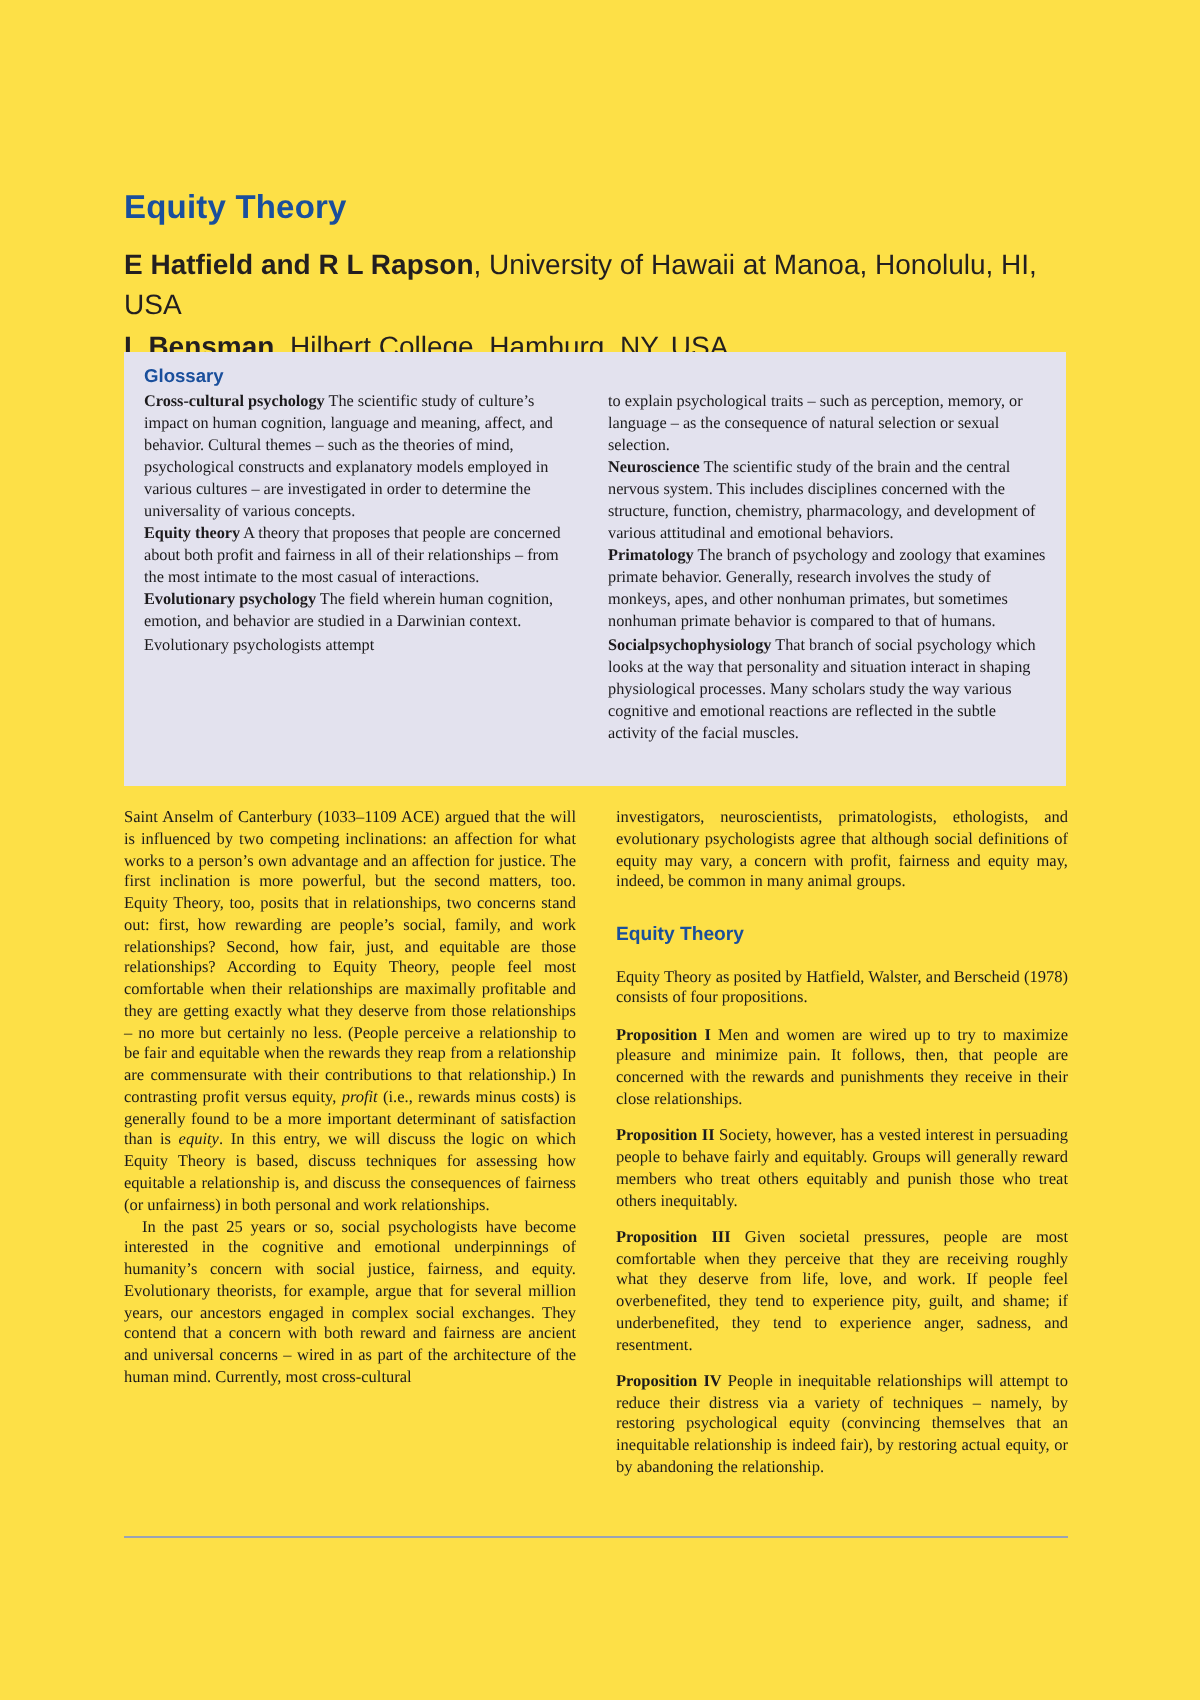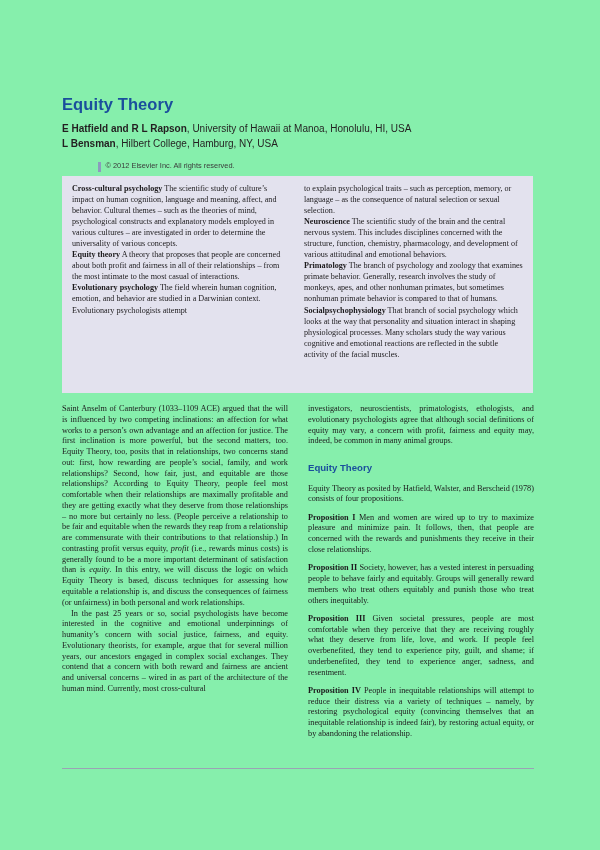--- a/index.html
+++ b/index.html
@@ -13,42 +13,42 @@
     position: relative;
     font-family: "Liberation Serif", serif;
     color: #231f20;
     overflow: hidden;
   }
   .page {
     position: absolute;
     left: 0; top: 0;
     width: 600px;
     height: 850px;
-    background: #86efac;
+    background: #fde047;
   }
 
   
   .article-header {
     position: absolute;
     left: 62px;
     top: 95px;
     width: 472px;
   }
   .article-title {
     font-family: "Liberation Sans", sans-serif;
     font-weight: bold;
     font-size: 16.5px;
     color: #1a4f9c;
     letter-spacing: 0.1px;
     margin: 0 0 9px 0;
     line-height: 1.1;
   }
   .author-line {
     font-family: "Liberation Sans", sans-serif;
-    font-size: 10px;
+    font-size: 14px;
     color: #231f20;
     line-height: 1.45;
     margin: 0;
   }
   .author-line .names {
     font-weight: bold;
   }
   .copyright-row {
     margin-top: 11px;
     display: flex;
@@ -179,20 +179,21 @@
 
     <p class="author-line"><span class="names">L Bensman</span><span>, Hilbert College, Hamburg, NY, USA</span></p>
 
     <div class="copyright-row">
       <div class="copyright-rule"></div>
       <div class="copyright-text">© 2012 Elsevier Inc. All rights reserved.</div>
     </div>
   </div>
 
   <div class="glossary-box">
+    <div class="glossary-title">Glossary</div>
     <div class="glossary-cols">
 
       <div class="glossary-col">
         <p class="gloss-p"><b>Cross-cultural psychology</b><span> The scientific study of culture’s impact on human cognition, language and meaning, affect, and behavior. Cultural themes – such as the theories of mind, psychological constructs and explanatory models employed in various cultures – are investigated in order to determine the universality of various concepts.</span></p>
         <p class="gloss-p"><b>Equity theory</b><span> A theory that proposes that people are concerned about both profit and fairness in all of their relationships – from the most intimate to the most casual of interactions.</span></p>
         <p class="gloss-p"><b>Evolutionary psychology</b><span> The field wherein human cognition, emotion, and behavior are studied in a Darwinian context. Evolutionary psychologists attempt</span></p>
       </div>
 
       <div class="glossary-col">
         <p class="gloss-p"><span>to explain psychological traits – such as perception, memory, or language – as the consequence of natural selection or sexual selection.</span></p>

